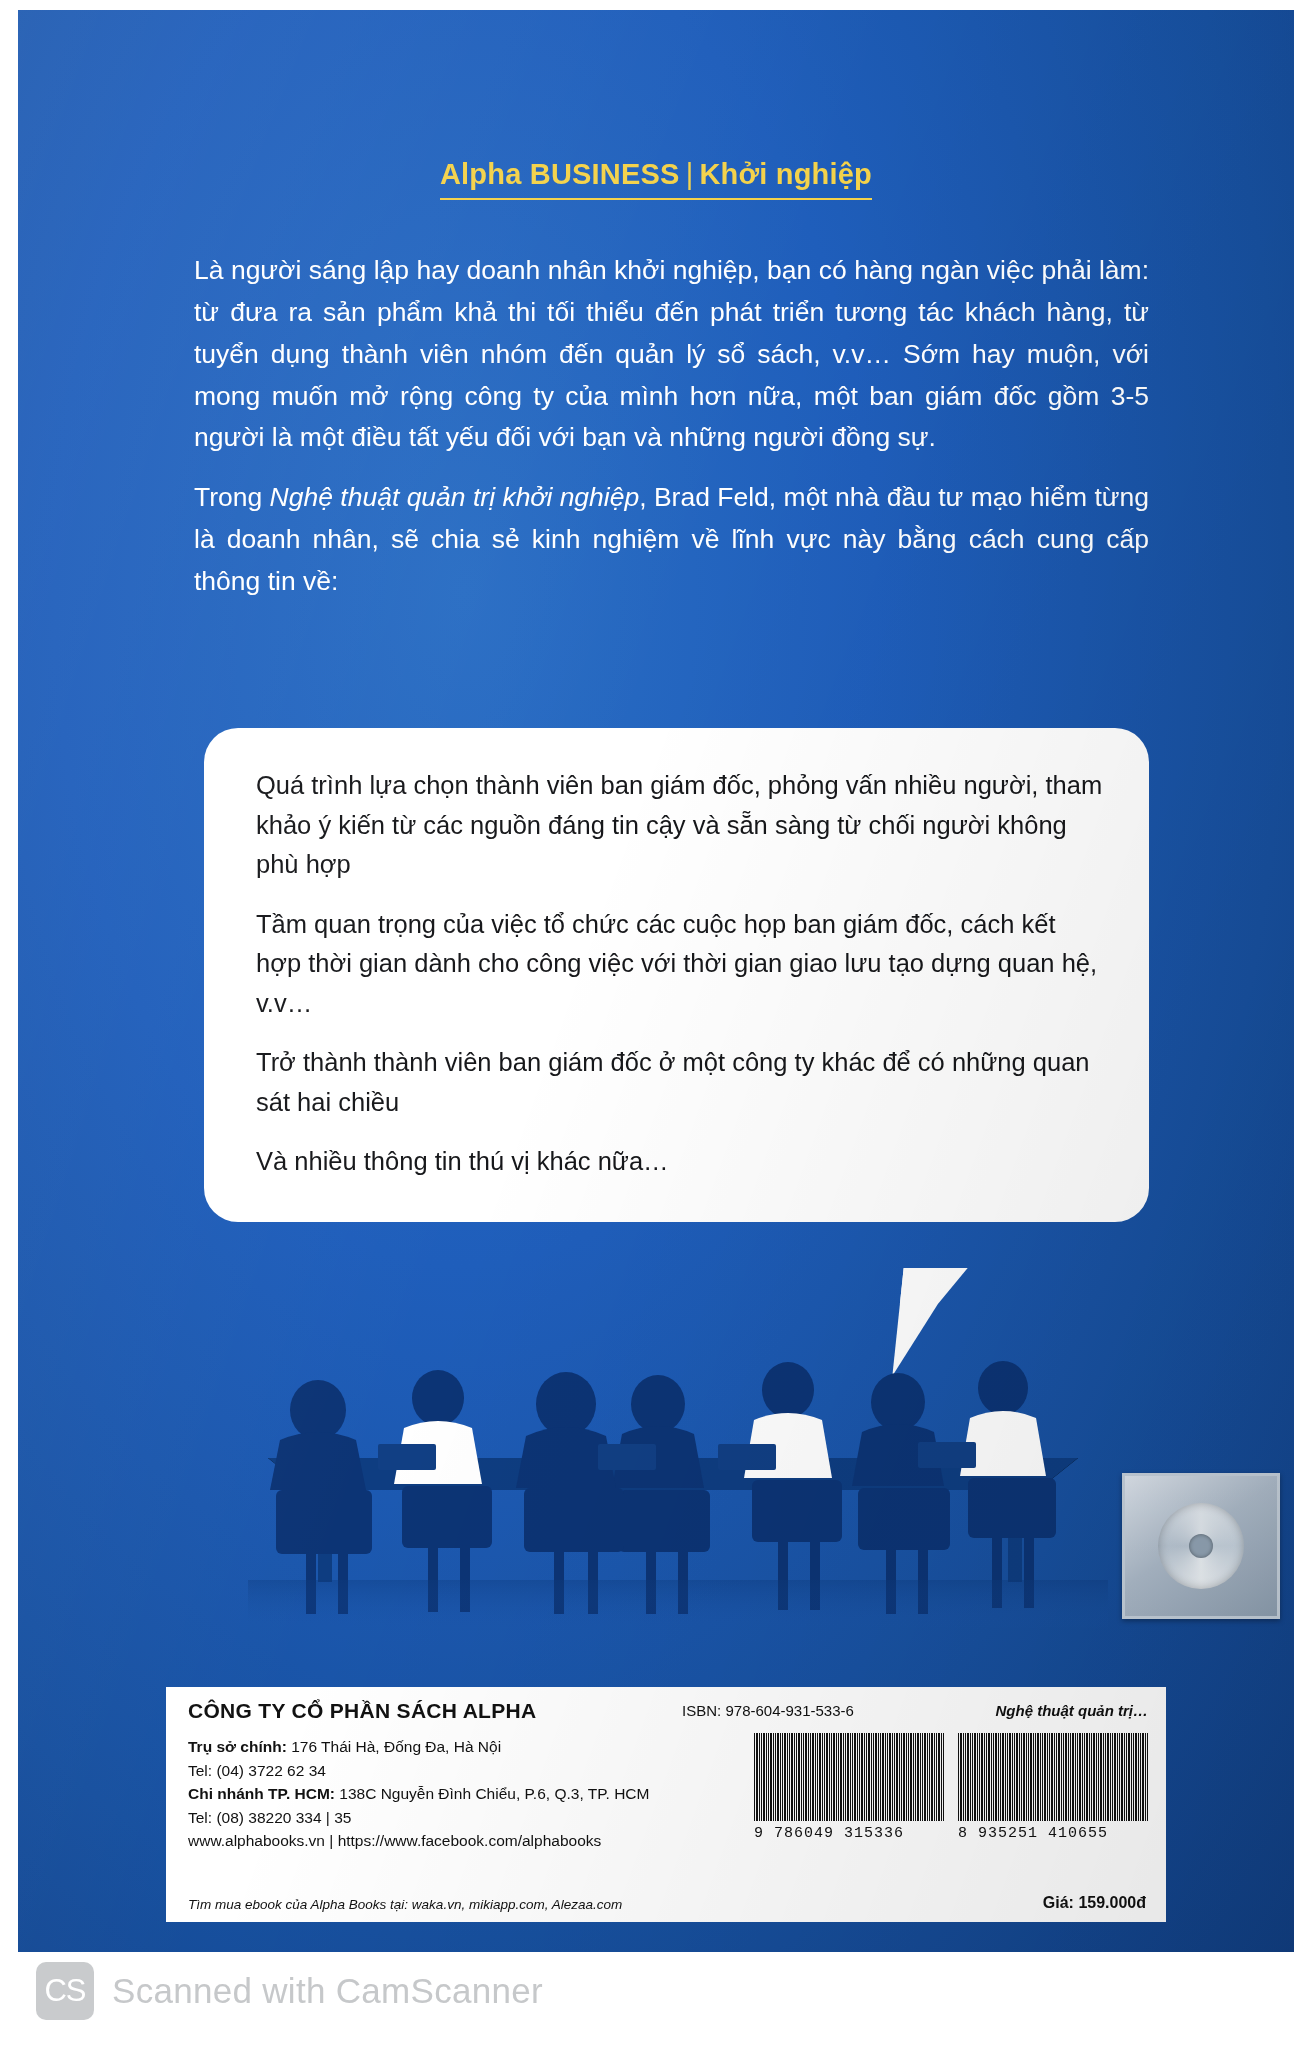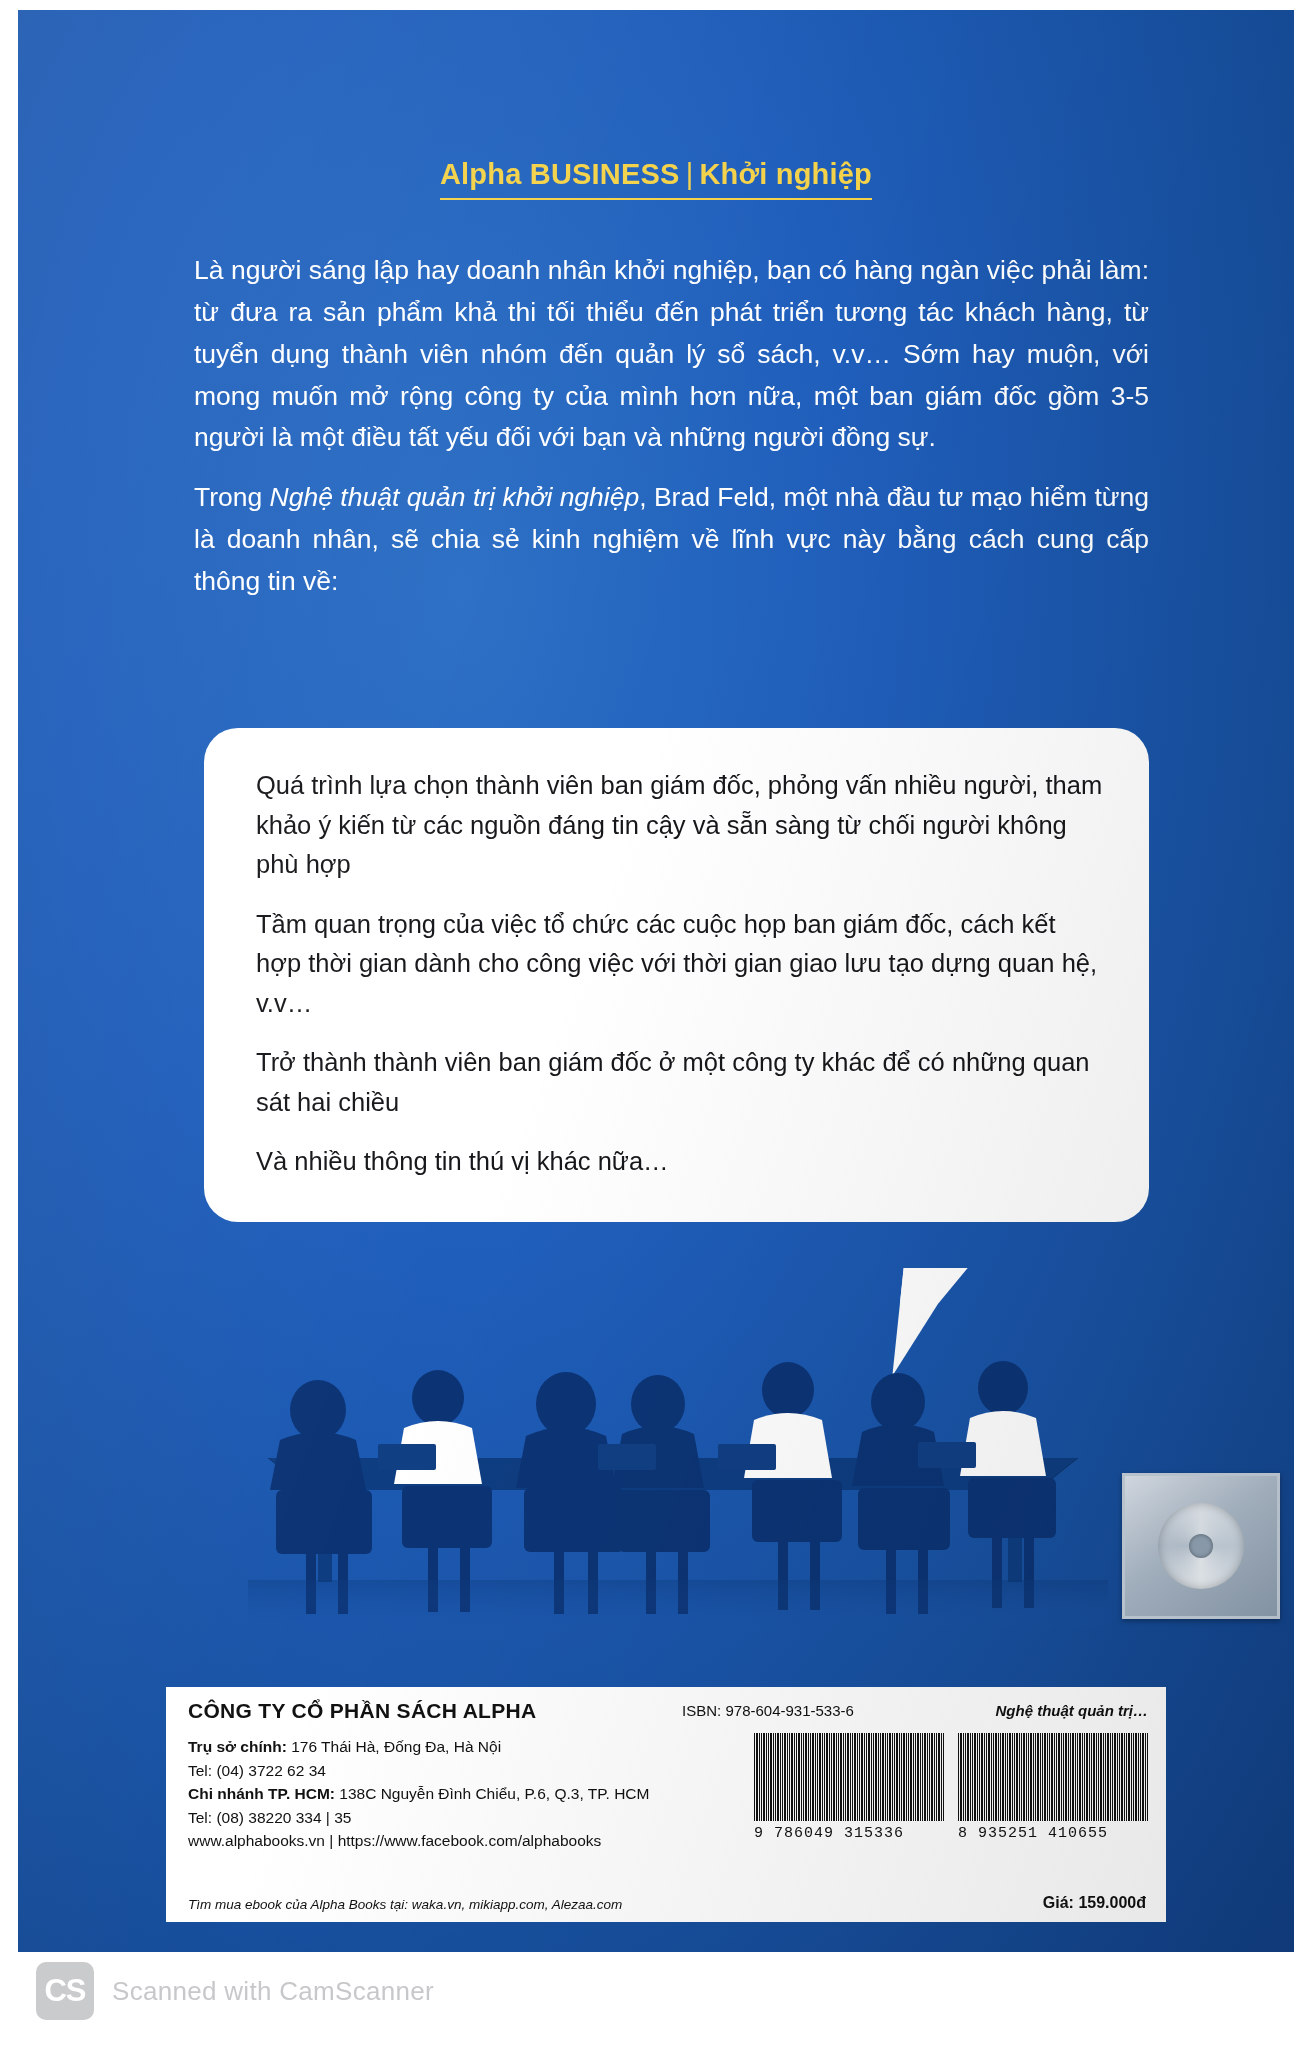--- a/index.html
+++ b/index.html
@@ -252,29 +252,29 @@
     align-items: center;
     gap: 18px;
   }
   .cs-logo {
     width: 58px;
     height: 58px;
     border-radius: 10px;
     background: #c9cbcd;
     color: #ffffff;
     font-size: 31px;
-    font-weight: bold;
+    font-weight: normal;
     display: flex;
     align-items: center;
     justify-content: center;
     letter-spacing: -1px;
   }
   .cs-text {
     color: #c6c8ca;
-    font-size: 26px;
+    font-size: 35px;
     letter-spacing: 0.3px;
   }
 </style>
 </head>
 <body>
 
 <div id="page">
 
   <div class="cover">
 

